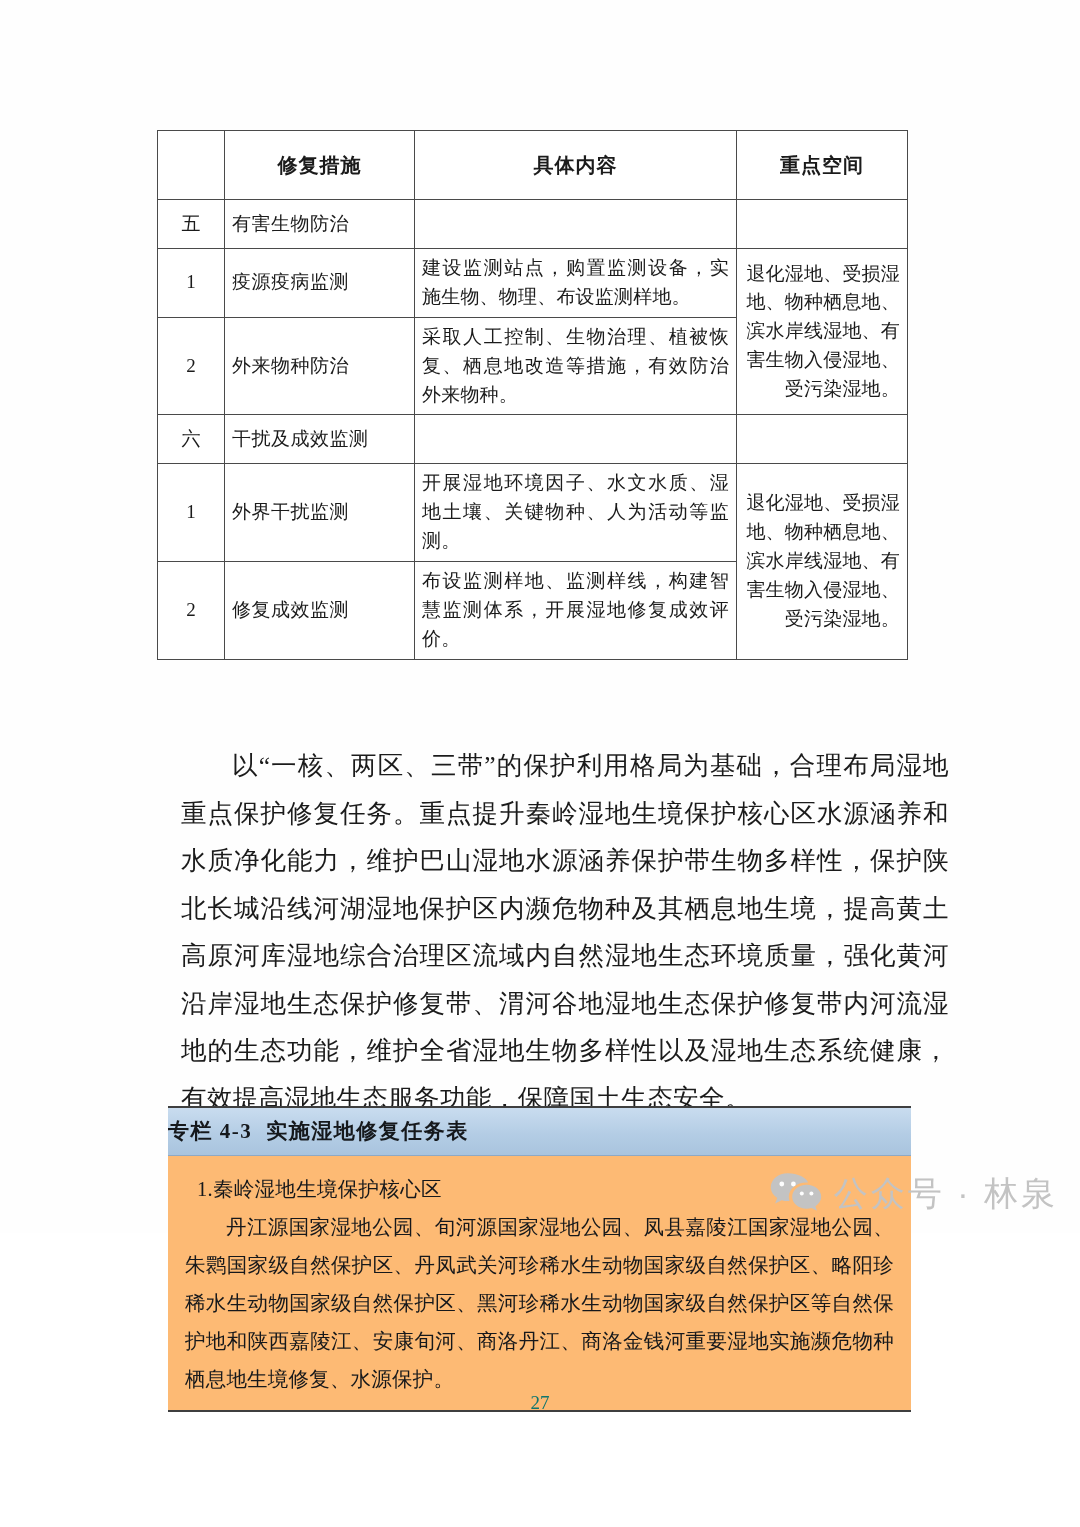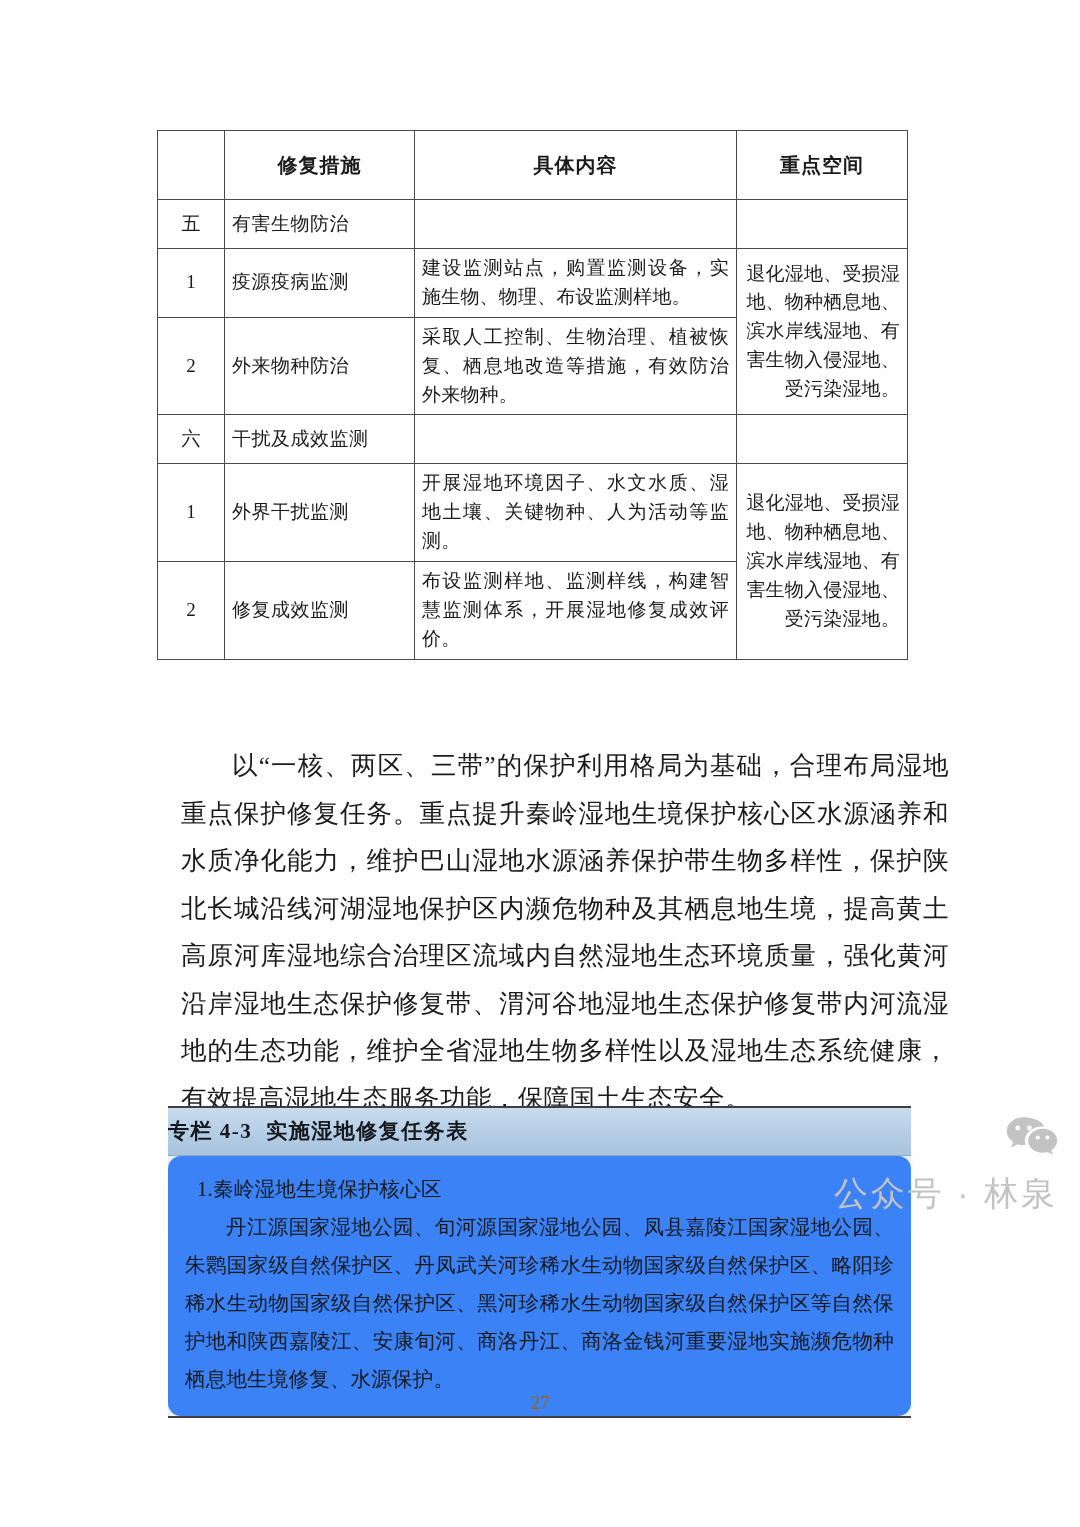--- a/index.html
+++ b/index.html
@@ -125,23 +125,22 @@
     font-size: 21px;
     font-weight: bold;
     letter-spacing: 1.5px;
     padding: 9px 0 10px 0;
     color: #15181c;
     border-bottom: 1px solid #8fa9c4;
     font-family: "Liberation Serif", "DejaVu Serif", serif;
   }
   .feature-box-header .fb-num { margin: 0 14px 0 0; }
   .feature-box-body {
-    padding: 14px 17px 18px 17px;
-    background: #3b82f6;
-    border-radius: 13px;
+    padding: 14px 17px 12px 17px;
+    background: #fdba74;
   }
   .fb-subtitle {
     font-size: 20.5px;
     line-height: 38px;
     letter-spacing: 0.3px;
     color: #16181b;
     padding-left: 12px;
   }
   .fb-text {
     font-size: 20.5px;
@@ -154,34 +153,33 @@
   }
 
   
   .page-number {
     position: absolute;
     left: 0;
     top: 1392px;
     width: 1080px;
     text-align: center;
     font-size: 19px;
-    color: #a16207;
+    color: #0f766e;
     font-family: "Liberation Serif", "DejaVu Serif", serif;
   }
 
   
   .watermark {
     position: absolute;
     right: 22px;
     bottom: 16px;
     display: flex;
-    align-items: flex-end;
+    align-items: flex-start;
     gap: 12px;
     color: #c3c3c3;
-    flex-direction: column;
   }
   .wechat-icon { display: block; }
   .watermark-text {
     font-size: 34px;
     letter-spacing: 3px;
     color: #c3c3c3;
     font-family: "Liberation Sans", "DejaVu Sans", sans-serif;
   }
 </style>
 </head>

